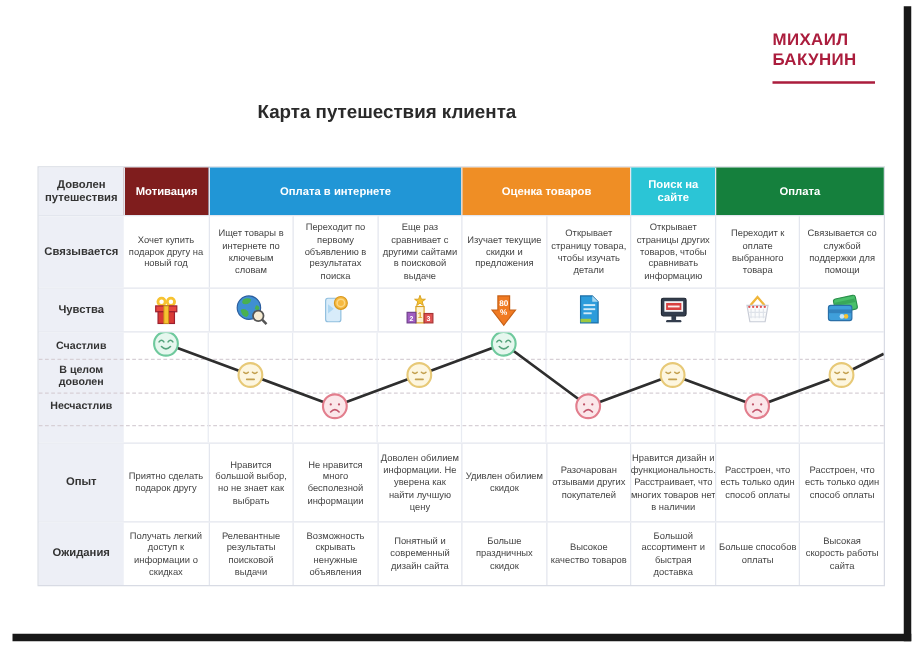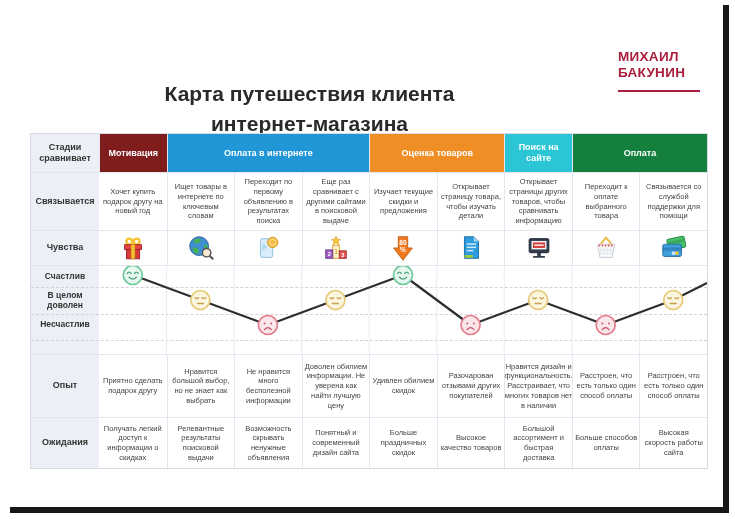--- a/index.html
+++ b/index.html
@@ -2,25 +2,25 @@
 <html><head>
 <meta charset="utf-8">
 <style>
   html,body{margin:0;padding:0;background:#fff;}
   .frame{position:relative;width:735px;height:519px;background:#ffffff;overflow:hidden;
          font-family:"Liberation Sans", sans-serif;}
   .shadow-r{position:absolute;left:723px;top:5px;width:6px;height:508px;background:#181818;}
   .shadow-b{position:absolute;left:10px;top:507px;width:719px;height:6px;background:#181818;}
 
   .logo{position:absolute;left:618px;top:24px;width:86px;color:#ab1d3d;font-weight:bold;
-        font-size:13.5px;line-height:1.2;letter-spacing:.3px;margin-top:25px;}
+        font-size:13.5px;line-height:1.2;letter-spacing:.3px;}
   .logo-rule{margin-top:9px;width:82px;height:2px;background:#ab1d3d;}
 
   .title{position:absolute;left:0;top:79px;width:619px;text-align:center;
-         font-size:21px;font-weight:bold;color:#2a2a2a;line-height:1.45;}
+         font-size:15px;font-weight:bold;color:#2a2a2a;line-height:1.45;}
 
   .jmap{position:absolute;left:30px;top:133px;width:676px;border:1px solid #d8dbe4;background:#fff;}
   .row{display:grid;grid-template-columns:68px repeat(9,1fr);}
   .row + .row{border-top:1px solid #e3e6ee;}
   .cell{box-sizing:border-box;display:flex;align-items:center;justify-content:center;
         text-align:center;min-width:0;}
   .cell + .cell{border-left:1px solid #e3e6ee;}
   .label-cell{background:#edeff6;font-weight:bold;font-size:9px;color:#333;line-height:1.25;padding:2px;}
   .stage-cell{color:#fff;font-weight:bold;font-size:9px;line-height:1.2;padding:2px 3px;}
   .body-cell{font-size:7.5px;line-height:1.3;color:#444;padding:3px 2px;}
@@ -52,27 +52,26 @@
   <div class="shadow-b"></div>
 
   <div class="logo">
     <div>МИХАИЛ</div>
     <div>БАКУНИН</div>
     <div class="logo-rule"></div>
   </div>
 
   <div class="title">
     <div>Карта путешествия клиента</div>
-    <div>интернет-магазина</div>
   </div>
 
   <div class="jmap">
 
     <div class="row r-stages">
-      <div class="cell label-cell">Стадии сравнивает</div>
+      <div class="cell label-cell">Доволен путешествия</div>
 
     <div class="cell stage-cell" style="grid-column: span 1; background: #7f1d1d;">Мотивация</div>
         <div class="cell stage-cell" style="grid-column: span 3; background: rgb(33, 150, 214);">Оплата в интернете</div>
         <div class="cell stage-cell" style="grid-column: span 2; background: rgb(239, 142, 37);">Оценка товаров</div>
         <div class="cell stage-cell" style="grid-column: span 1; background: rgb(43, 197, 214);">Поиск на сайте</div>
         <div class="cell stage-cell" style="grid-column: span 2; background: #15803d;">Оплата</div>
       </div>
 
     <div class="row r-activities">
       <div class="cell label-cell">Связывается</div>

